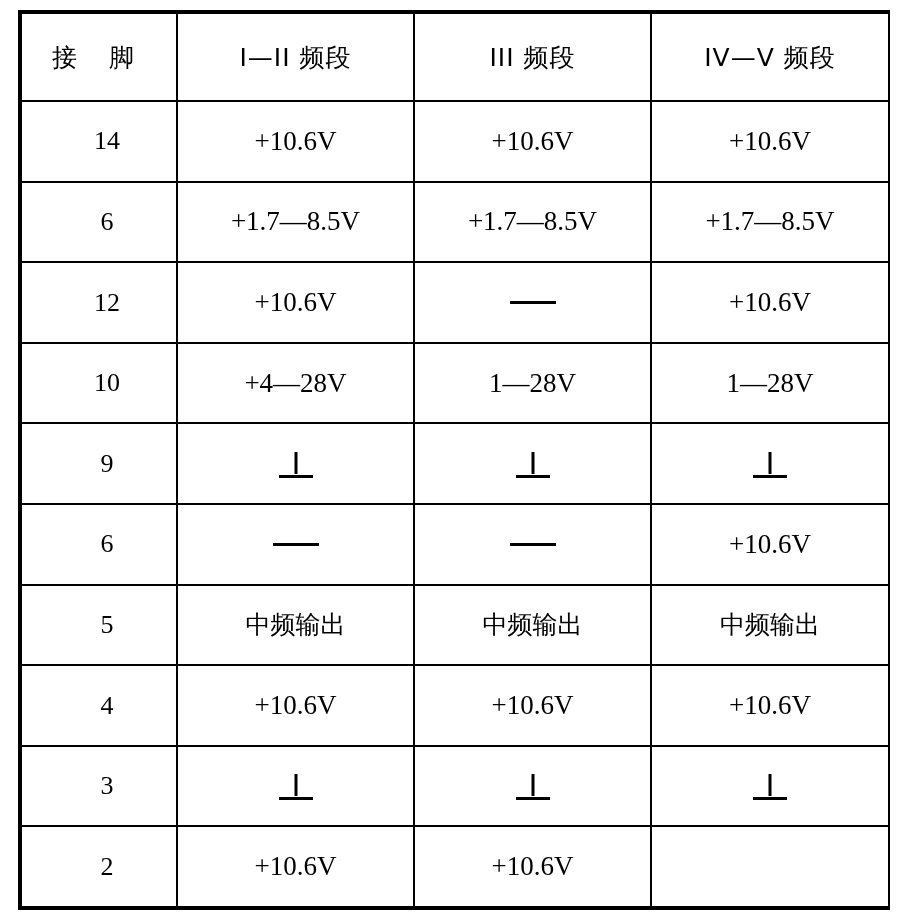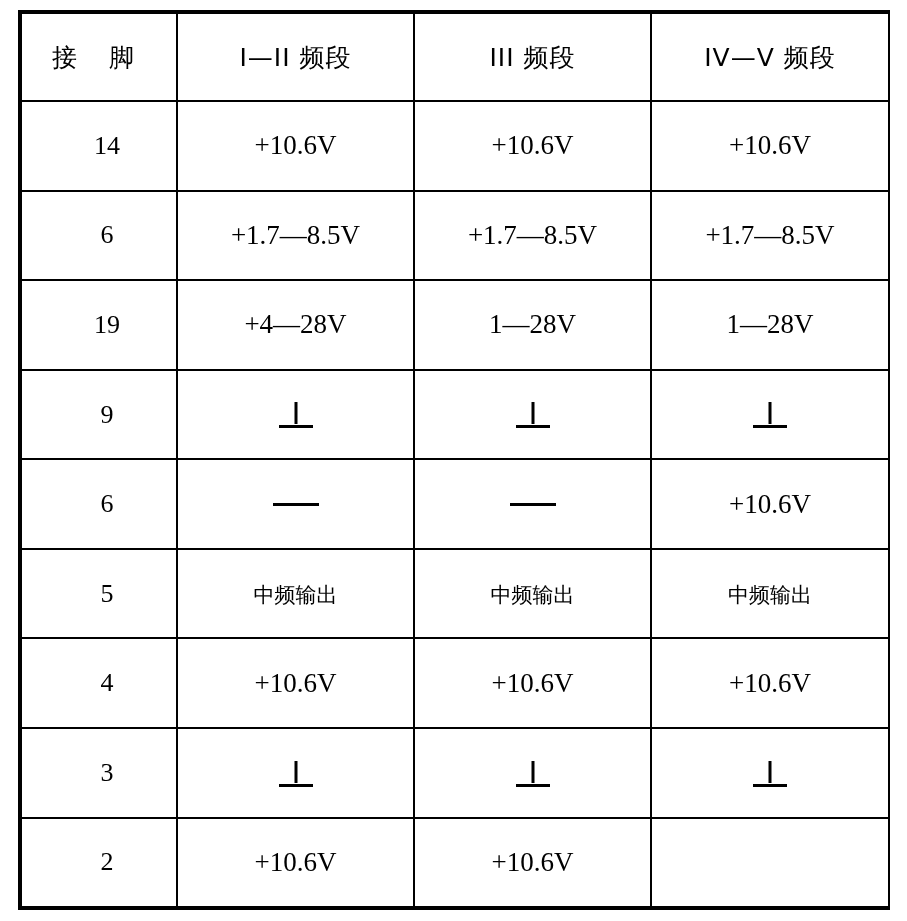--- a/index.html
+++ b/index.html
@@ -109,21 +109,21 @@
     content: "";
     position: absolute;
     left: 0;
     bottom: 2px;
     width: 34px;
     height: 0;
     border-top: 3px solid #000;
   }
   .cn {
     font-family: Liberation Serif, serif;
-    font-size: 21px;
+    font-size: 25px;
   }
   .hdr-cn {
     font-family: "DejaVu Sans", "Liberation Sans", sans-serif;
     font-size: 25px;
   }
   .empty { visibility: hidden; }
 </style>
 </head>
 <body>
 
@@ -161,24 +161,30 @@
           <td><span class="val">+10.6V</span></td>
         </tr>
 
         <tr>
           <td class="pin-cell">6</td>
           <td><span class="val">+1.7—8.5V</span></td>
           <td><span class="val">+1.7—8.5V</span></td>
           <td><span class="val">+1.7—8.5V</span></td>
         </tr>
 
-
-
-        <tr>
-          <td class="pin-cell">19</td>
+        <tr>
+          <td class="pin-cell">12</td>
+          <td><span class="val">+10.6V</span></td>
+          <td><span class="dash"></span></td>
+          <td><span class="val">+10.6V</span></td>
+        </tr>
+
+
+        <tr>
+          <td class="pin-cell">10</td>
           <td><span class="val">+4—28V</span></td>
           <td><span class="val">1—28V</span></td>
           <td><span class="val">1—28V</span></td>
         </tr>
 
         <tr>
           <td class="pin-cell">9</td>
           <td><span class="gnd"></span></td>
           <td><span class="gnd"></span></td>
           <td><span class="gnd"></span></td>

